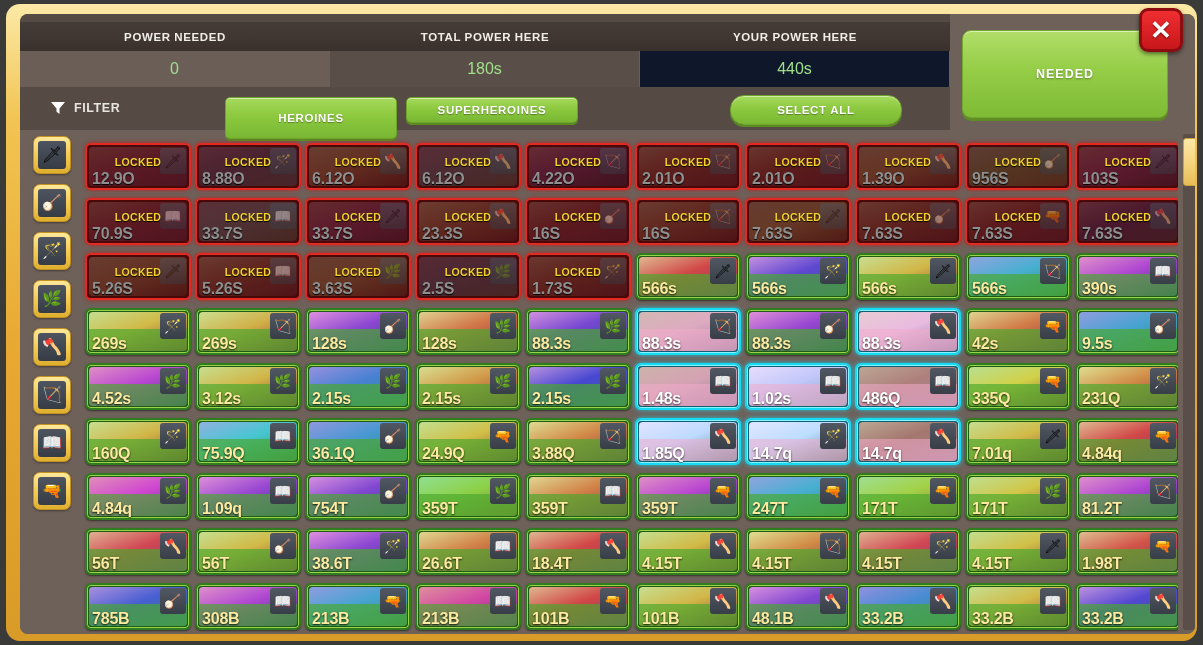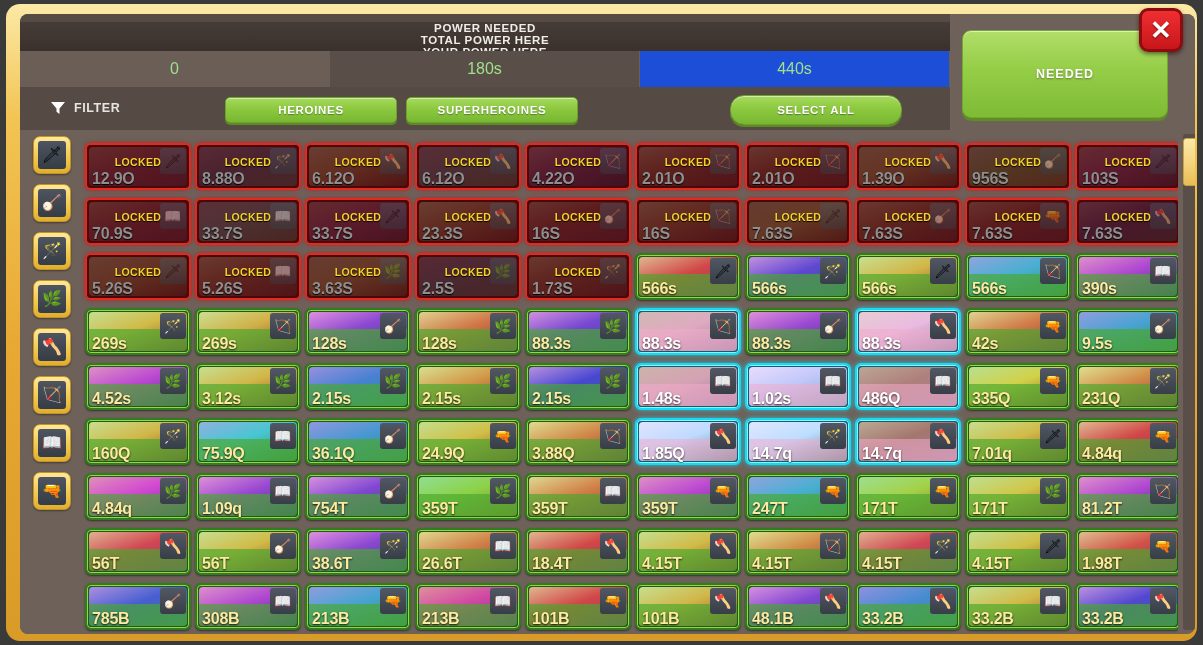--- a/index.html
+++ b/index.html
@@ -32,21 +32,20 @@
   #header-area {
     position: absolute; left: 0; top: 0;
     width: 930px; height: 116px;
     background: #564a44;
   }
   #stat-labels {
     position: absolute; left: 0; top: 8px;
     width: 930px; height: 29px;
     display: flex;
     background: linear-gradient(180deg,#463c37 0%,#3a312d 100%);
-    flex-direction: column;
   }
   .stat-label {
     flex: 1 1 0;
     display: flex; align-items: center; justify-content: center;
     color: #f0ece8;
     font-size: 11.5px;
     font-weight: bold;
     letter-spacing: .6px;
   }
   #stat-values {
@@ -56,21 +55,21 @@
   }
   .stat-value {
     flex: 1 1 0;
     display: flex; align-items: center; justify-content: center;
     color: #9fe08a;
     font-size: 16px;
     border-right: 1px solid #6b5e57;
   }
   .stat-value:nth-child(1) { background: #6b5e57; }
   .stat-value:nth-child(2) { background: #5a4e48; }
-  .stat-value:nth-child(3) { background: #1d4ed8; }
+  .stat-value:nth-child(3) { background: #0f172a; }
 
   
   #filter-row {
     position: absolute; left: 0; top: 79px;
     width: 930px; height: 37px;
     background: #564a44;
   }
   #filter-tag {
     position: absolute; left: 30px; top: 7px;
     display: flex; align-items: center; gap: 8px;
@@ -86,21 +85,21 @@
     border-radius: 5px;
     background: linear-gradient(180deg,#a6d95c 0%,#8cc93f 45%,#79b733 100%);
     border: 1px solid #6ea32b;
     box-shadow: 0 2px 0 #5c8a23, inset 0 1px 0 rgba(255,255,255,.5);
     display: flex; align-items: center; justify-content: center;
     color: #ffffff;
     font-size: 11.5px; font-weight: bold; letter-spacing: .7px;
     text-shadow: 0 1px 1px rgba(0,0,0,.35);
     cursor: pointer;
   }
-  #btn-heroines      { left: 205px; top: 83px;  width: 172px; height: 26px; }
+  #btn-heroines      { left: 205px; top: 83px;  width: 172px; height: 42px; }
   #btn-superheroines { left: 386px; top: 83px;  width: 172px; height: 26px; }
   #btn-select-all    { left: 710px; top: 81px;  width: 172px; height: 30px; border-radius: 14px; }
 
   
   #defend-panel {
     position: absolute; left: 930px; top: 0;
     width: 245px; height: 116px;
     background: #6e615a;
   }
   #btn-defend {

